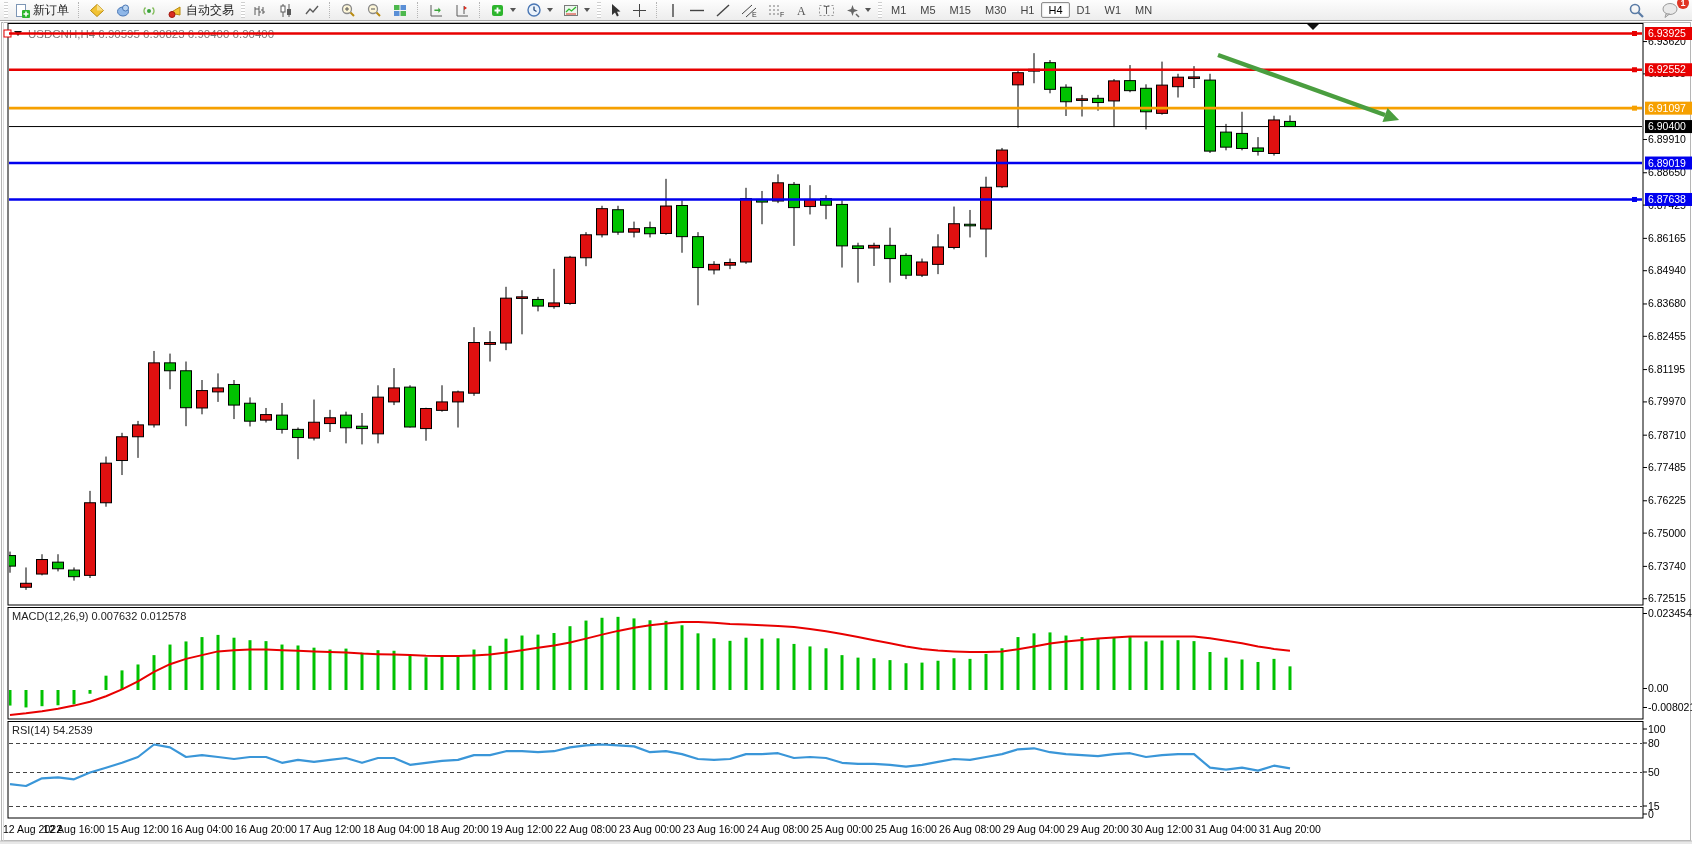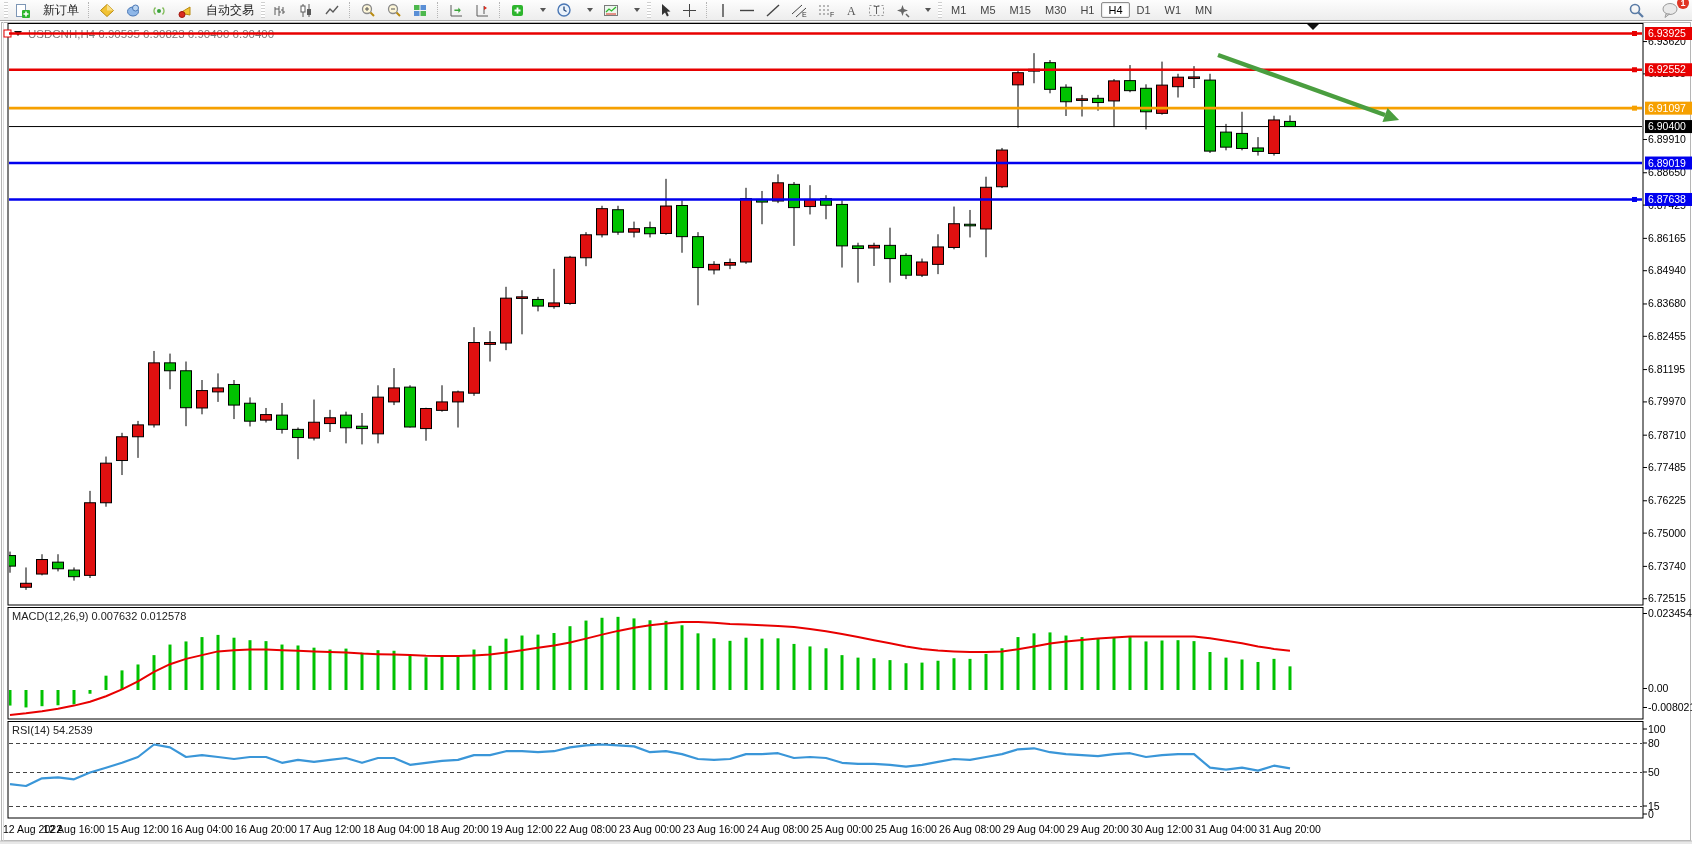--- a/index.html
+++ b/index.html
@@ -1,21 +1,21 @@
 <!DOCTYPE html>
 <html><head>
 <meta charset="utf-8">
 <style>
   html,body{margin:0;padding:0;background:#fff;}
   body{width:1692px;height:844px;position:relative;font-family:"Liberation Sans",sans-serif;overflow:hidden;}
   
   #toolbar{position:absolute;left:0;top:0;width:1692px;height:21px;
     background:linear-gradient(#fdfdfd,#ededed);border-bottom:1px solid #a9a9a9;
     display:flex;align-items:center;padding:0 2px;box-sizing:border-box;font-size:12px;color:#333;}
-  .tbtn{height:19px;display:inline-flex;align-items:center;gap:13px;padding:0 4px;border:1px solid transparent;border-radius:2px;}
+  .tbtn{height:19px;display:inline-flex;align-items:center;gap:3px;padding:0 4px;border:1px solid transparent;border-radius:2px;}
   .sep{width:1px;height:16px;border-left:1px dotted #b5b5b5;margin:0 4px;}
   .grip{width:4px;height:16px;margin:0 2px;background:repeating-linear-gradient(#cfcfcf 0 1px,#fff 1px 3px);}
   .caret{width:0;height:0;border-left:3px solid transparent;border-right:3px solid transparent;border-top:4px solid #555;margin-left:2px;}
   .ticon{display:inline-block;line-height:0;}
   .ticon svg{display:block;}
   .tf{font-size:11px;color:#444;padding:1px 6px;height:15px;line-height:15px;border:1px solid transparent;border-radius:2px;text-align:center;}
   .tf.active{background:#fff;border-color:#8f8f8f;box-shadow:inset 0 0 2px #bbb;color:#000;}
   #tb-right{margin-left:auto;display:flex;align-items:center;gap:6px;padding-right:6px;}
   .badge{position:absolute;top:-4px;right:-6px;background:#e03423;color:#fff;border-radius:50%;
     width:12px;height:12px;font-size:9px;line-height:12px;text-align:center;font-weight:bold;}

